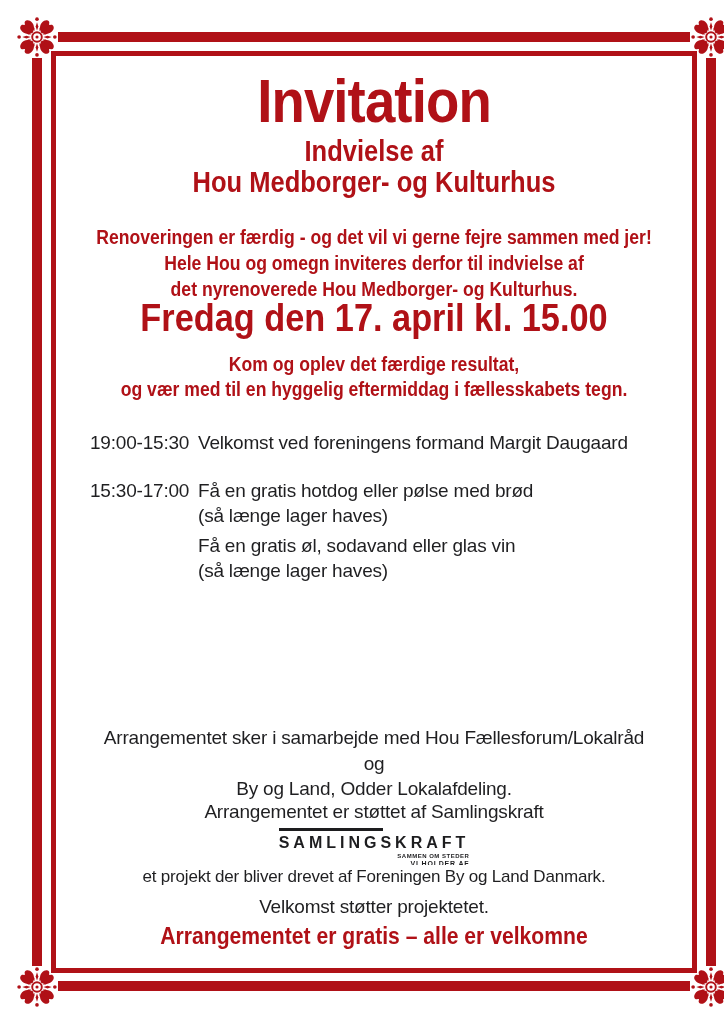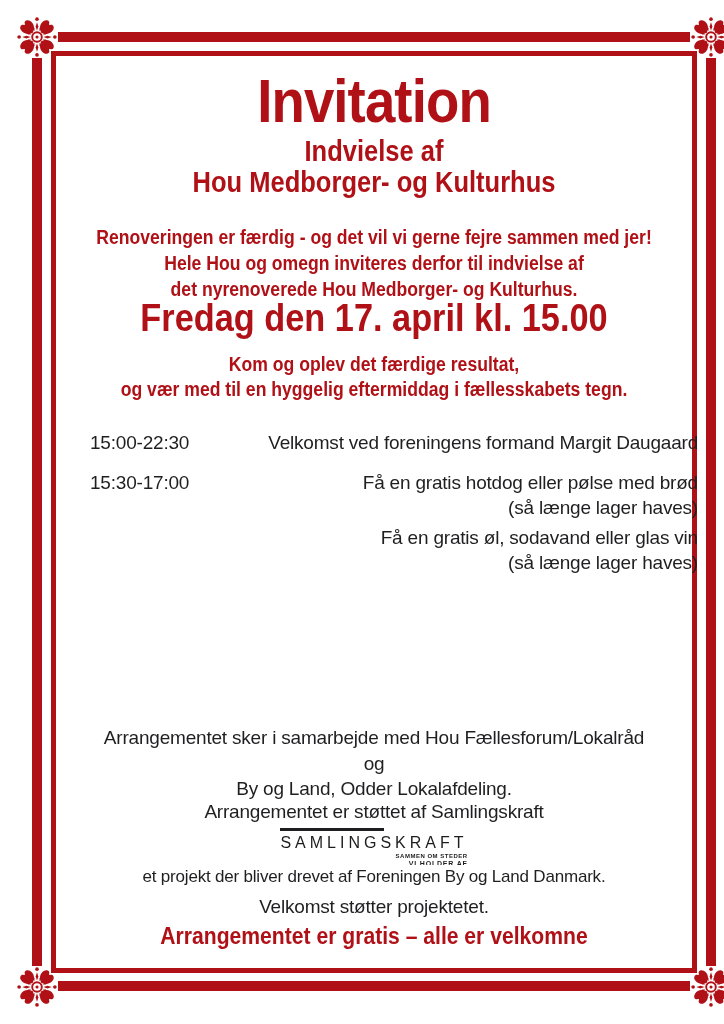--- a/index.html
+++ b/index.html
@@ -31,39 +31,39 @@
   .abs{position:absolute;left:0;right:0;text-align:center;}
   .red{color:#b01117;font-weight:bold;}
   .squeeze{transform:scaleX(0.88);transform-origin:50% 0;}
   .title{top:69px;font-size:62px;line-height:64px;letter-spacing:-1px;}
   .subtitle{top:136px;font-size:29px;line-height:31px;}
   .intro{top:224px;font-size:20px;line-height:26px;}
   .datebig{top:297px;font-size:39px;line-height:42px;}
   .teaser{top:352px;font-size:20px;line-height:25px;}
   
   .schedule{position:absolute;left:90px;right:50px;top:430px;font-size:19px;letter-spacing:-0.2px;}
-  .srow{display:flex;margin-top:15px;}
+  .srow{display:flex;margin-top:23px;}
   .srow:first-child{margin-top:0;}
   .stime{width:108px;flex-shrink:0;line-height:25px;}
-  .sdesc{flex:1;text-align:right;}
+  .sdesc{flex:1;}
   .spar{margin-top:5px;}
   .spar:first-child{margin-top:0;}
   .sline{line-height:25px;white-space:nowrap;}
   
   .collab{top:725px;font-size:19px;line-height:25.5px;letter-spacing:-0.2px;}
   .support{top:801px;font-size:19px;letter-spacing:-0.2px;}
   .projectline{top:867px;font-size:17px;letter-spacing:-0.2px;}
   .realdania{top:896px;font-size:19px;letter-spacing:-0.2px;}
   .closing{top:922px;font-size:24px;line-height:28px;}
   
   .logo{top:828px;}
   .logo-inner{display:inline-block;text-align:left;}
   .logo-topline{width:104px;height:3px;background:#1d1d1f;margin-bottom:3px;}
   .logo-name{
-    font-size:16px;font-weight:normal;color:#1d1d1f;
+    font-size:16px;font-weight:bold;color:#1d1d1f;
     letter-spacing:4px;line-height:18px;white-space:nowrap;
   }
   .logo-tags{text-align:right;margin-top:1px;}
   .logo-tag1{font-size:6px;font-weight:bold;letter-spacing:0.5px;color:#1d1d1f;line-height:7px;white-space:nowrap;}
   .logo-tag2clip{height:5px;overflow:hidden;}
   .logo-tag2{font-size:7px;font-weight:bold;letter-spacing:0.8px;color:#1d1d1f;line-height:8px;white-space:nowrap;}
   .hidden-defs{position:absolute;width:0;height:0;overflow:hidden;}
 </style>
 </head>
 <body>
@@ -177,21 +177,21 @@
   <div class="abs red squeeze datebig">Fredag den 17. april kl. 15.00</div>
 
   <div class="abs red squeeze teaser">
     <div>Kom og oplev det færdige resultat,</div>
     <div>og vær med til en hyggelig eftermiddag i fællesskabets tegn.</div>
   </div>
 
   <div class="schedule">
 
     <div class="srow">
-      <div class="stime">15:00-22:30</div>
+      <div class="stime">19:00-15:30</div>
       <div class="sdesc">
         <div class="spar">
           <div class="sline">Velkomst ved foreningens formand Margit Daugaard</div>
         </div>
       </div>
     </div>
 
     <div class="srow">
       <div class="stime">15:30-17:00</div>
       <div class="sdesc">

